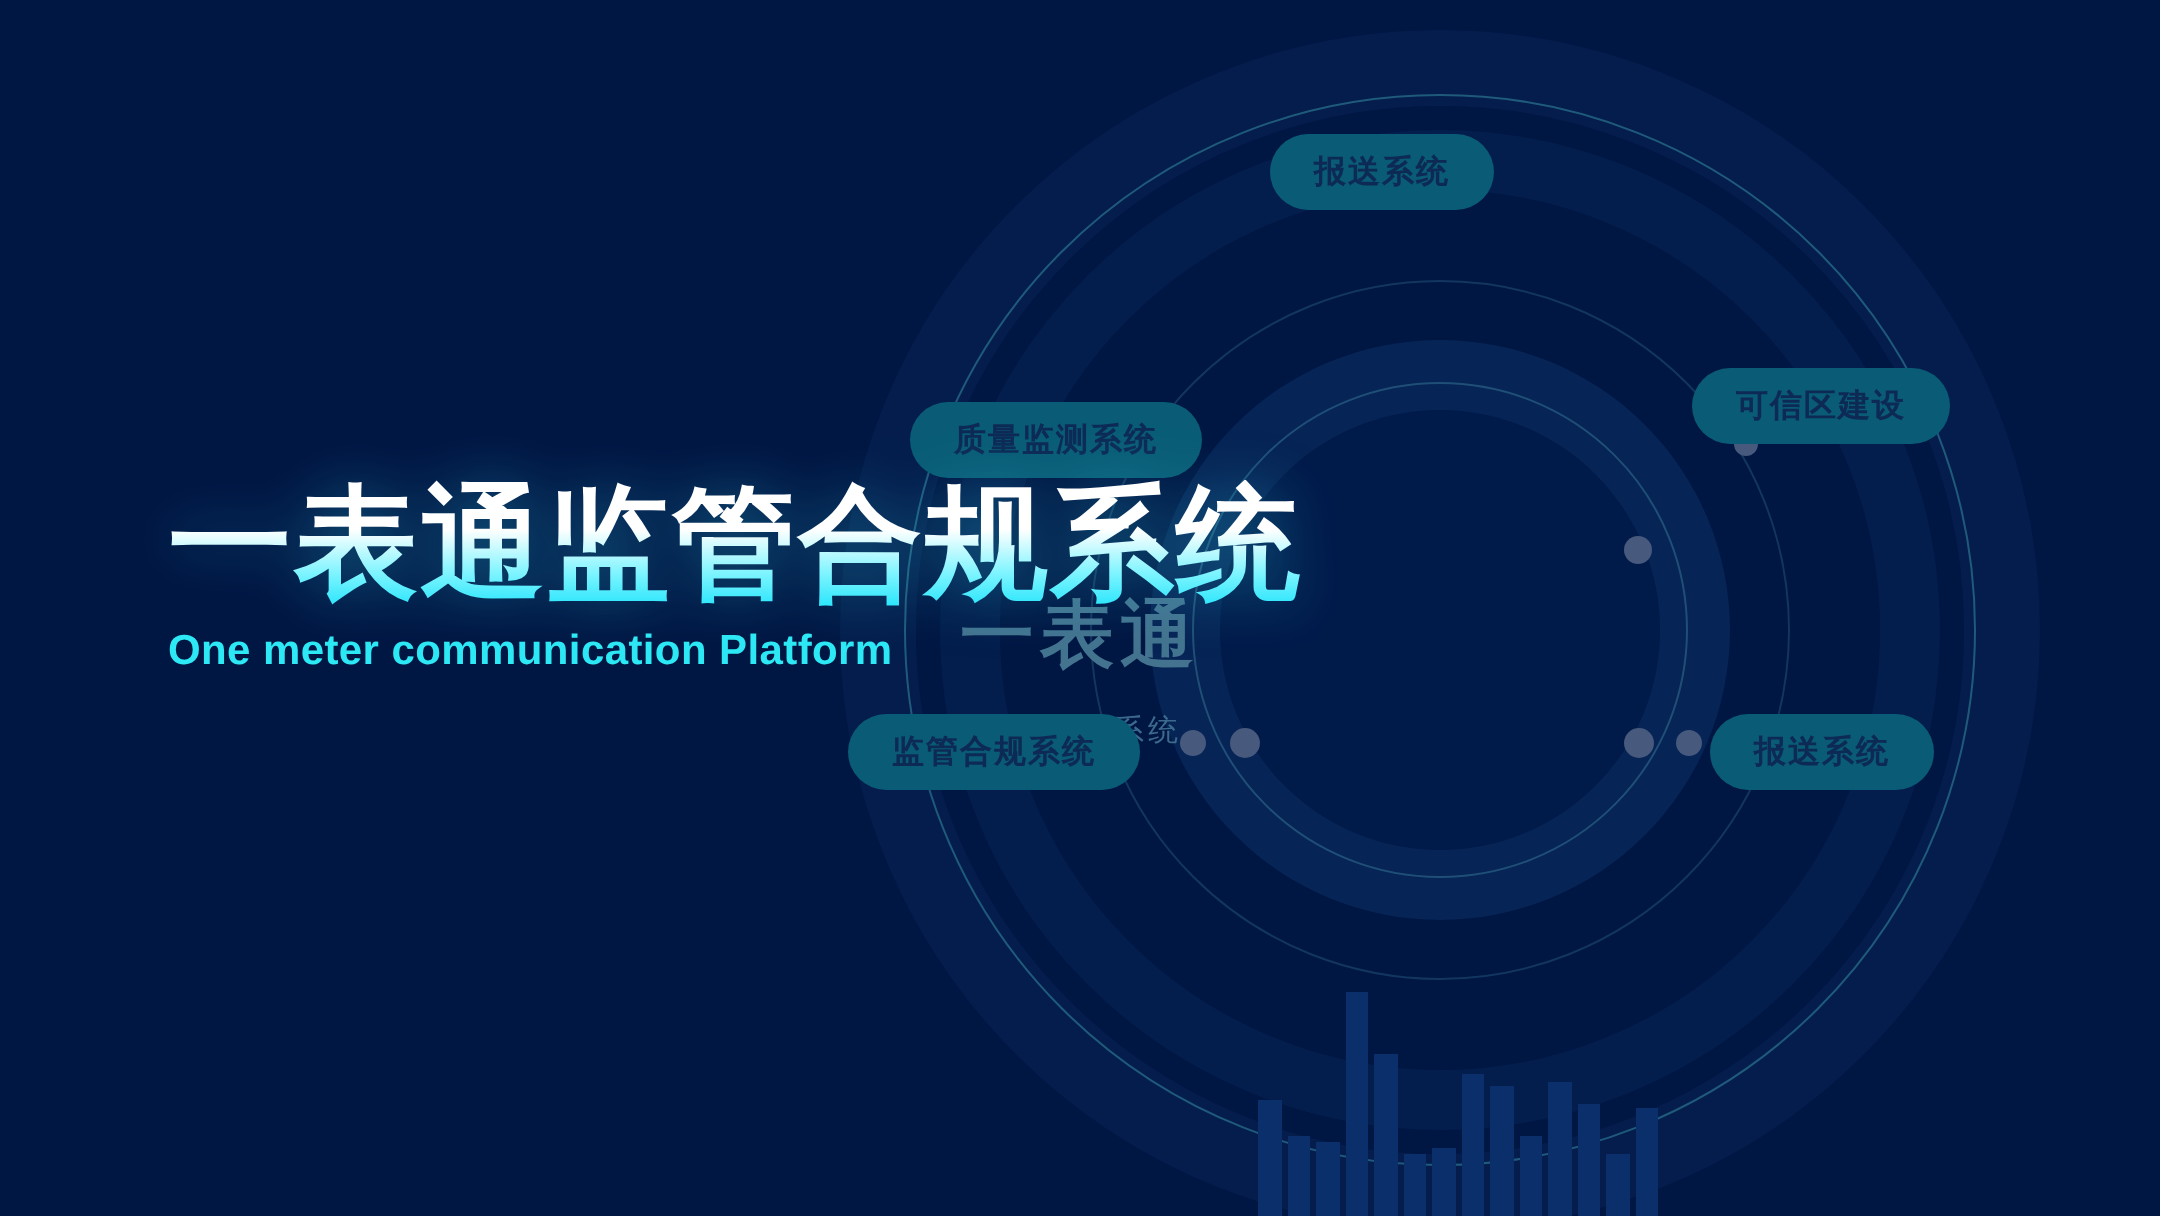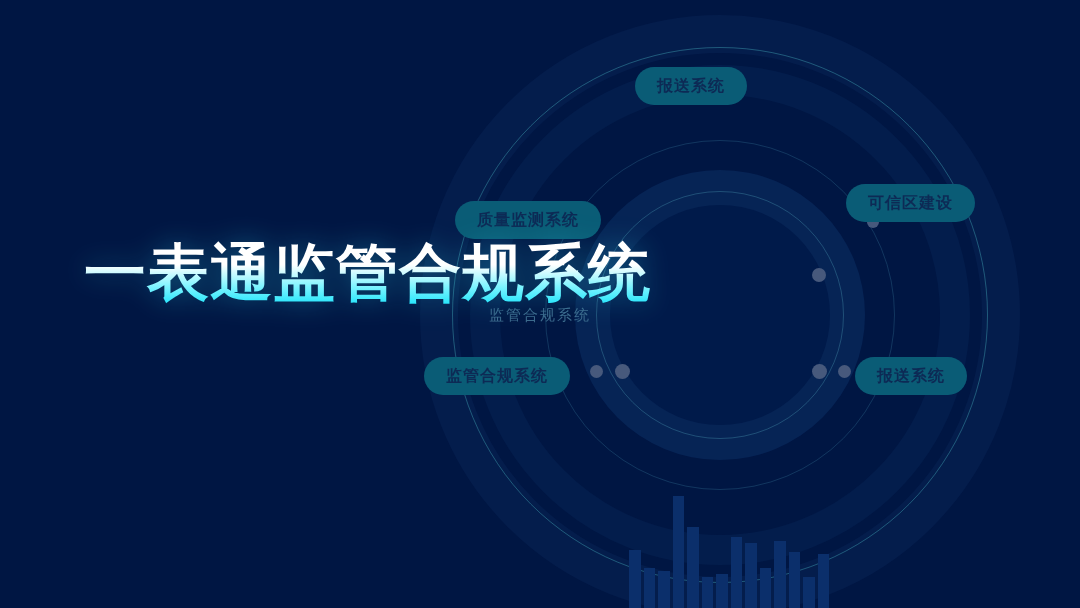--- a/index.html
+++ b/index.html
@@ -140,20 +140,21 @@
   <div class="band b2" style="left:470px; top:65px; width:500px; height:500px;"></div>
 
   <div class="orbit" style="left:452px; top:47px; width:536px; height:536px;"></div>
   <div class="orbit faint" style="left:545px; top:140px; width:350px; height:350px;"></div>
 
   <div class="ring-mid" style="left:575px; top:170px; width:290px; height:290px;"></div>
   <div class="ring-inner-line" style="left:596px; top:191px; width:248px; height:248px;"></div>
   <div class="disc" style="left:610px; top:205px; width:220px; height:220px;"></div>
 
   <div class="center-label" style="top:293px;">
+    <div class="center-main">一表通</div>
     <div class="center-sub">监管合规系统</div>
   </div>
 
   <div class="dot" style="left:531px; top:216px; width:12px; height:12px;"></div>
   <div class="dot" style="left:812px; top:268px; width:14px; height:14px;"></div>
   <div class="dot" style="left:867px; top:216px; width:12px; height:12px;"></div>
   <div class="dot" style="left:590px; top:365px; width:13px; height:13px;"></div>
   <div class="dot" style="left:615px; top:364px; width:15px; height:15px;"></div>
   <div class="dot" style="left:812px; top:364px; width:15px; height:15px;"></div>
   <div class="dot" style="left:838px; top:365px; width:13px; height:13px;"></div>
@@ -173,20 +174,21 @@
   <div class="pill" style="left:424px; top:357px;">
     <span>监管合规系统</span>
   </div>
 
   <div class="pill" style="left:855px; top:357px;">
     <span>报送系统</span>
   </div>
 
   <div id="title-block">
     <div class="title-main">一表通监管合规系统</div>
+    <div class="title-sub">One meter communication Platform</div>
   </div>
 
   <div id="barchart">
       <div class="bar" style="height: 52%; background: rgb(11, 47, 107);"></div>
       <div class="bar" style="height: 36%; background: rgb(11, 47, 107);"></div>
       <div class="bar" style="height: 33%; background: rgb(11, 47, 107);"></div>
       <div class="bar" style="height: 100%; background: rgb(11, 47, 107);"></div>
       <div class="bar" style="height: 72%; background: rgb(11, 47, 107);"></div>
       <div class="bar" style="height: 28%; background: rgb(11, 47, 107);"></div>
       <div class="bar" style="height: 30%; background: rgb(11, 47, 107);"></div>

